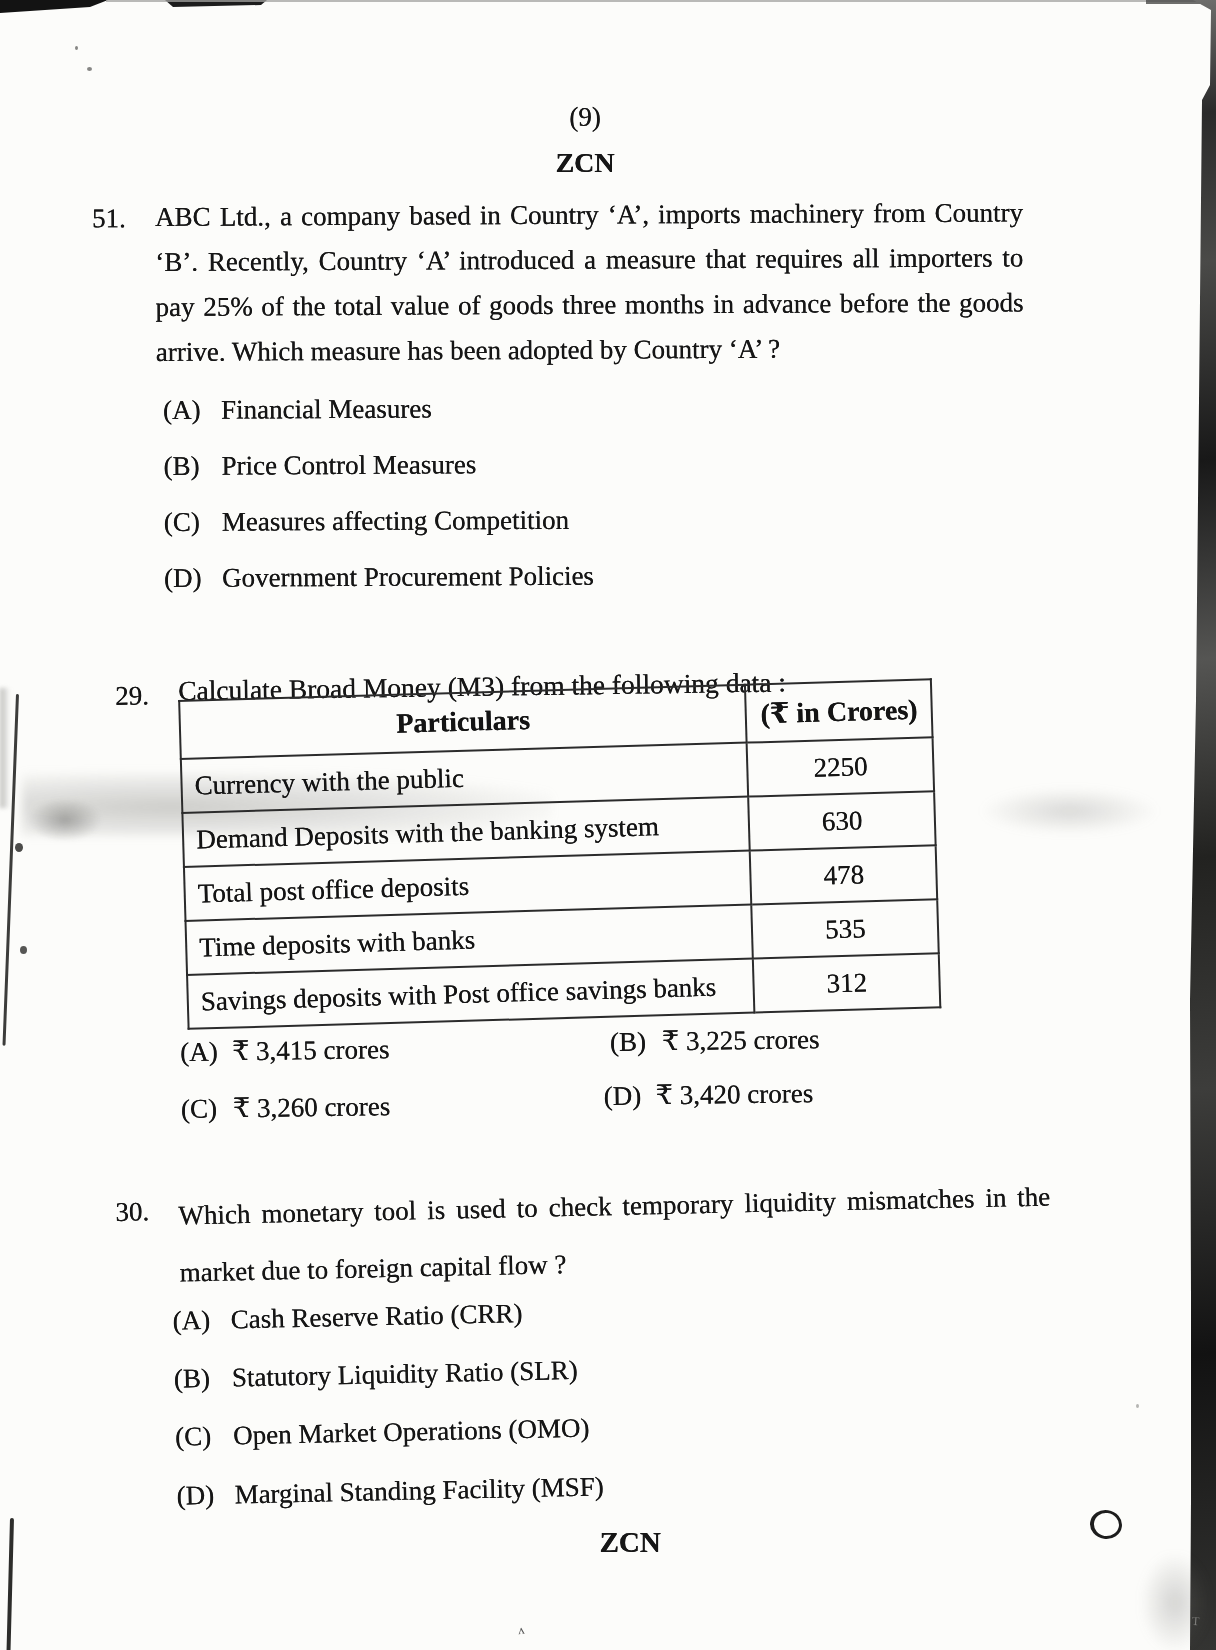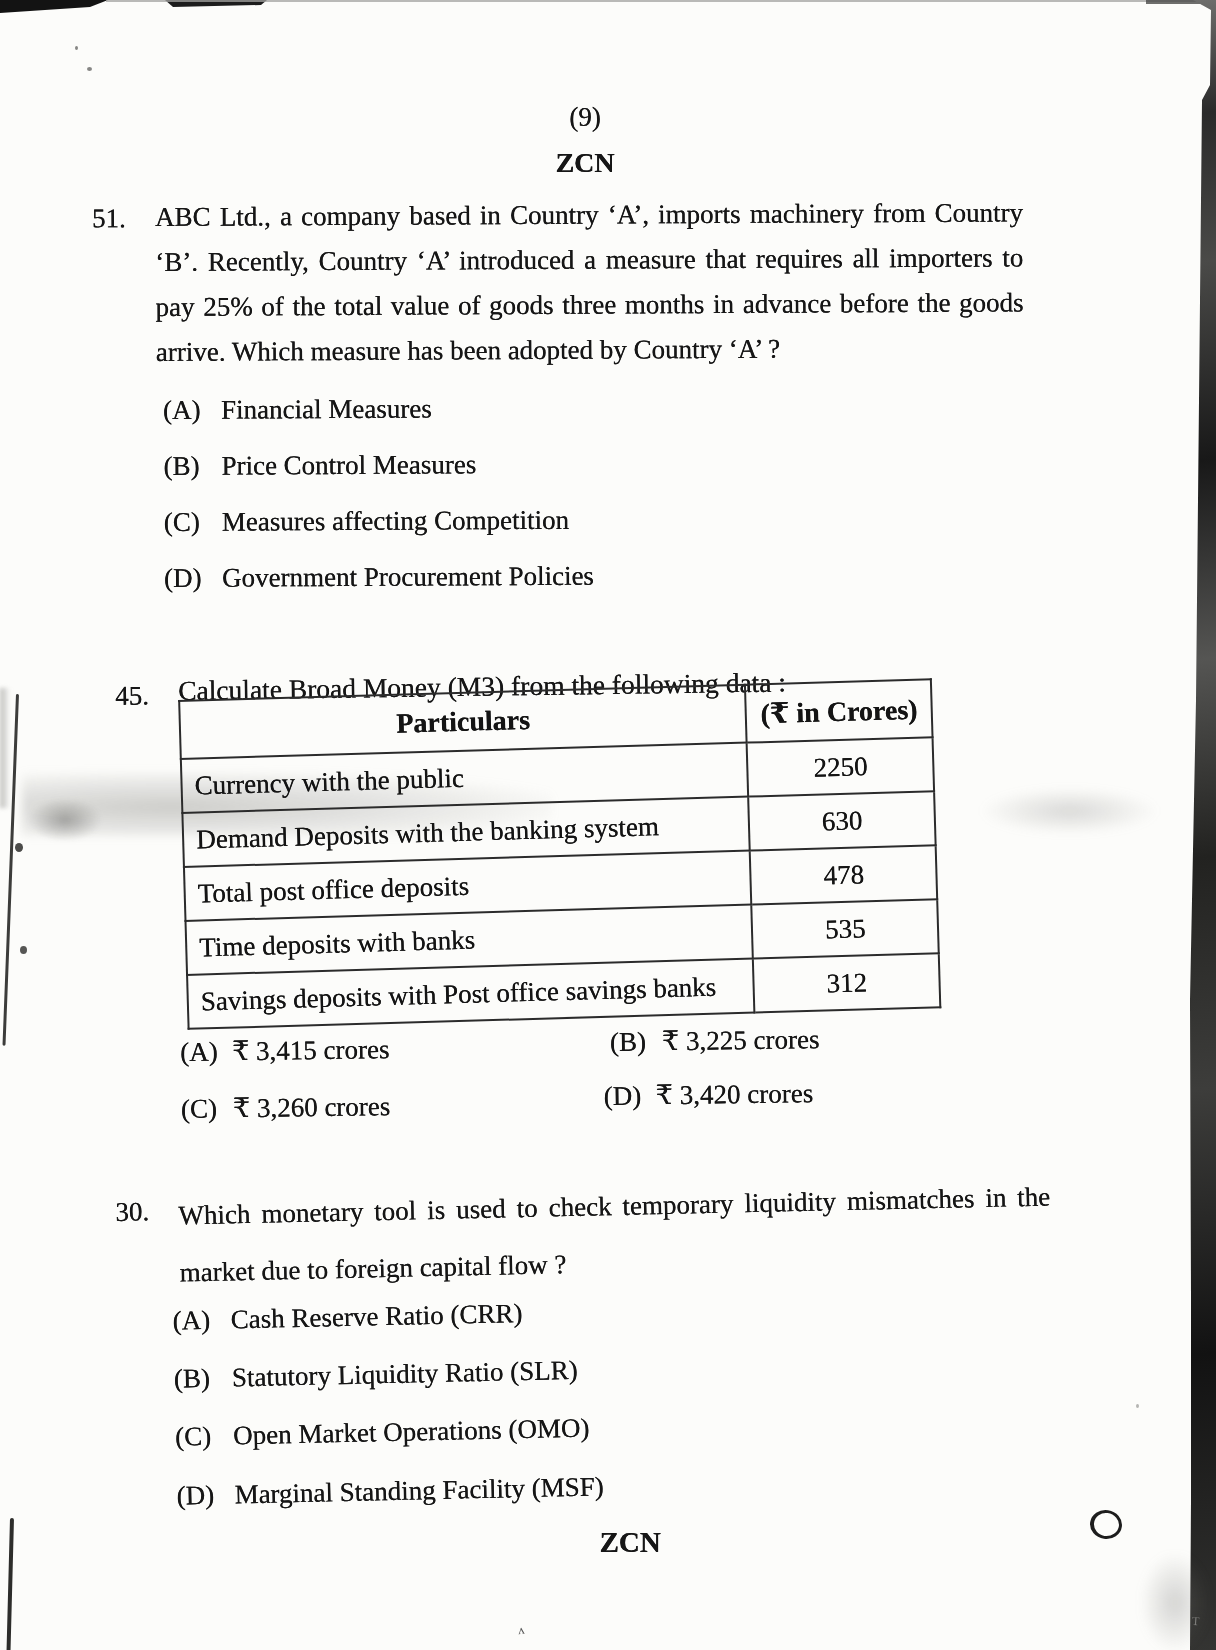--- a/index.html
+++ b/index.html
@@ -110,21 +110,21 @@
   </div>
   <div class="opt" style="left:162px;top:507px;">
     <span class="olbl">(C)</span><span>Measures affecting Competition</span>
   </div>
   <div class="opt" style="left:162px;top:563px;">
     <span class="olbl">(D)</span><span>Government Procurement Policies</span>
   </div>
 </div>
 
 <div class="qblock rot-q29">
-  <div class="qnum" style="left:115px;top:680px;">45.</div>
+  <div class="qnum" style="left:115px;top:680px;">29.</div>
   <div class="txt" style="left:178px;top:677px;font-size:27.5px;">Calculate Broad Money (M3) from the following data :</div>
 
   <table class="money-table">
     <colgroup>
         <col class="col-p">
         <col class="col-v">
       </colgroup>
     <thead>
       <tr>
         <th>Particulars</th>

